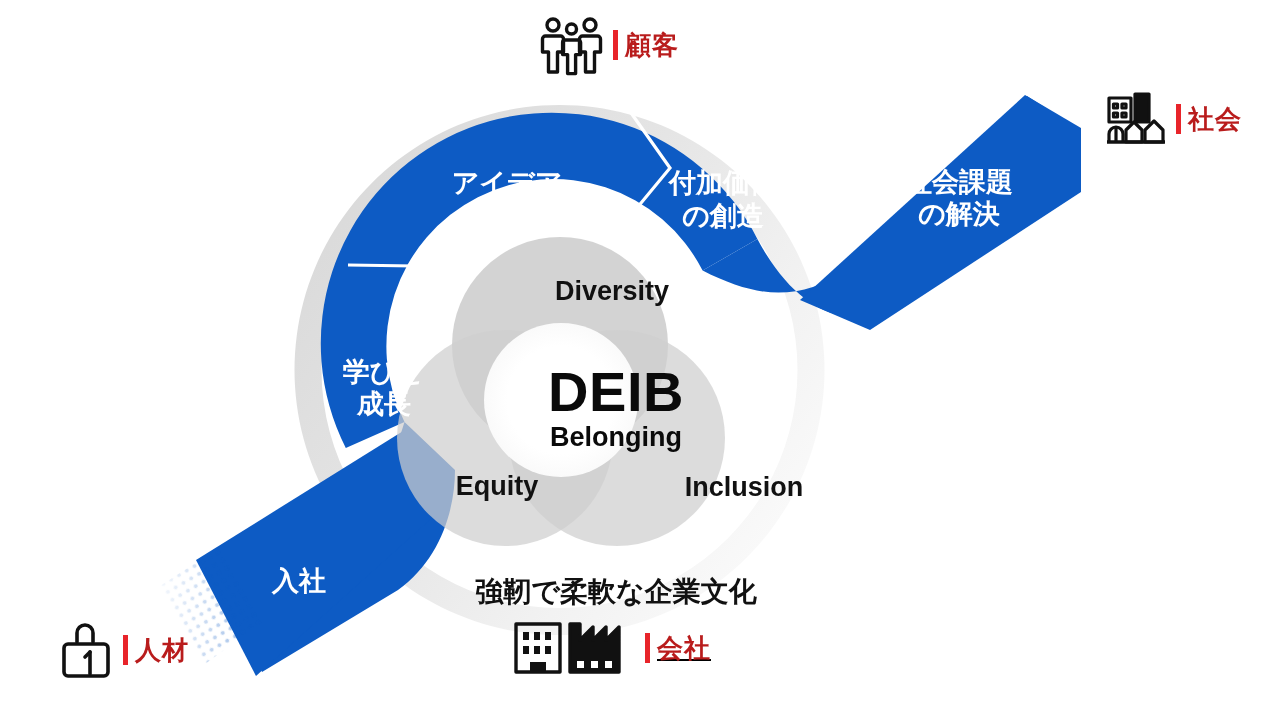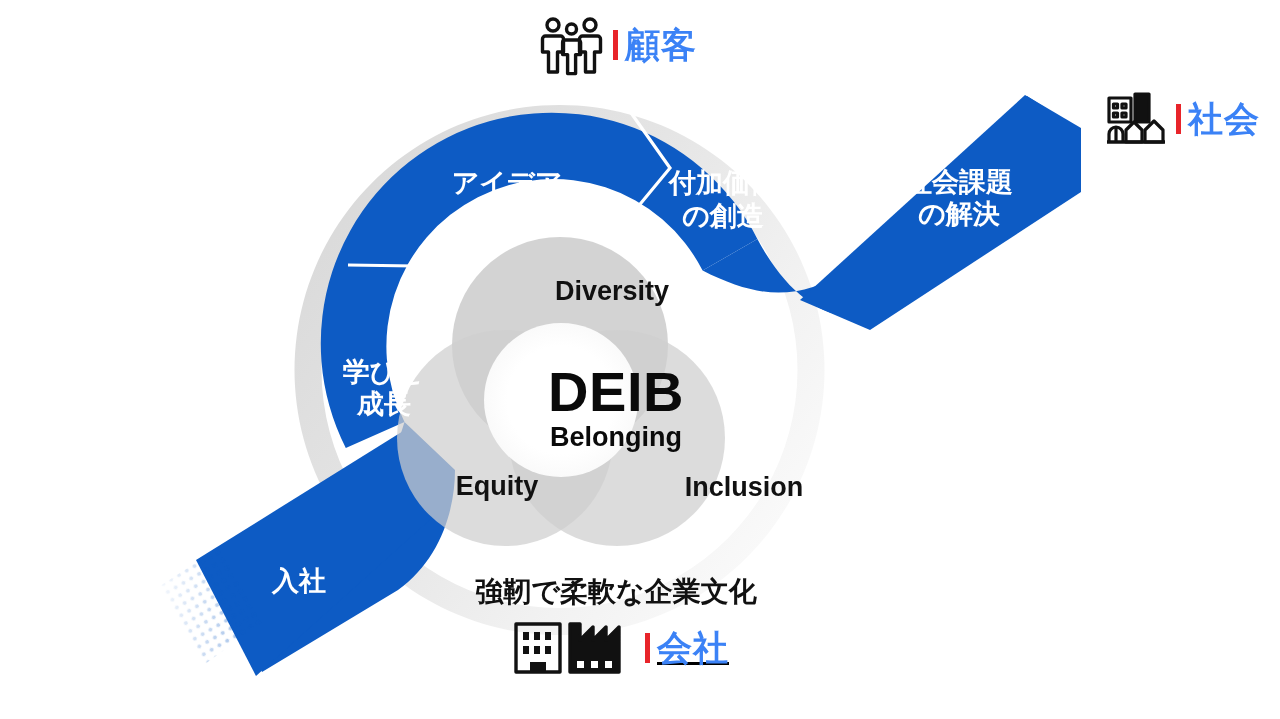--- a/index.html
+++ b/index.html
@@ -82,22 +82,22 @@
     width: 5px;
     height: 30px;
     background: #e8242a;
     margin-left: 9px;
     margin-right: 7px;
     flex: 0 0 auto;
   }
   .node-label .txt {
     font-family: "Liberation Sans", "DejaVu Sans", sans-serif;
     font-weight: bold;
-    font-size: 35px;
-    color: #3b82f6;
+    font-size: 26px;
+    color: #b91c1c;
     letter-spacing: 1px;
   }
   #label-kokyaku { left: 540px; top: 14px; }
   #label-shakai  { left: 1105px; top: 92px; }
   #label-jinzai  { left: 60px;  top: 622px; }
   #label-kaisha  { left: 512px; top: 620px; text-decoration: underline; }
 </style>
 </head>
 <body>
 
@@ -266,20 +266,34 @@
           <path d="M11 50 v-14"></path>
           <path d="M21 50 v-12 l8 -8 l8 8 v12 z"></path>
           <path d="M40 50 v-12 l9 -9 l9 9 v12 z"></path>
         </g>
       </svg>
     </span>
     <span class="redbar"></span>
     <span class="txt">社会</span>
   </div>
 
+  <div class="node-label" id="label-jinzai">
+    <span class="icon">
+      <svg width="54" height="56" viewBox="0 0 54 56">
+        <g fill="none" stroke="#111" stroke-width="3.6" stroke-linejoin="round" stroke-linecap="round">
+          <path d="M17 20 v-9 a8 8 0 0 1 16 0 v9"></path>
+          <path d="M8 22 h36 a4 4 0 0 1 4 4 v24 a4 4 0 0 1 -4 4 h-36 a4 4 0 0 1 -4 -4 v-24 a4 4 0 0 1 4 -4 z"></path>
+          <path d="M30 30 v22"></path>
+          <path d="M30 30 l-5 5"></path>
+        </g>
+      </svg>
+    </span>
+    <span class="redbar"></span>
+    <span class="txt">人材</span>
+  </div>
 
   <div class="node-label" id="label-kaisha">
     <span class="icon">
       <svg width="124" height="56" viewBox="0 0 124 56">
         <g stroke="#111" stroke-width="3.4" stroke-linejoin="round" fill="none">
           <rect x="4" y="4" width="44" height="48"></rect>
           <g fill="#111" stroke="none">
             <rect x="11" y="12" width="6" height="8"></rect>
             <rect x="22" y="12" width="6" height="8"></rect>
             <rect x="33" y="12" width="6" height="8"></rect>

